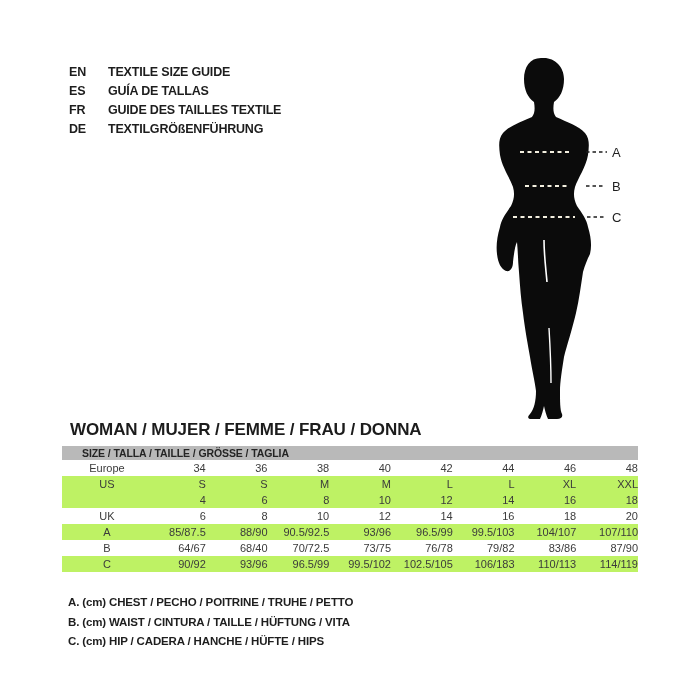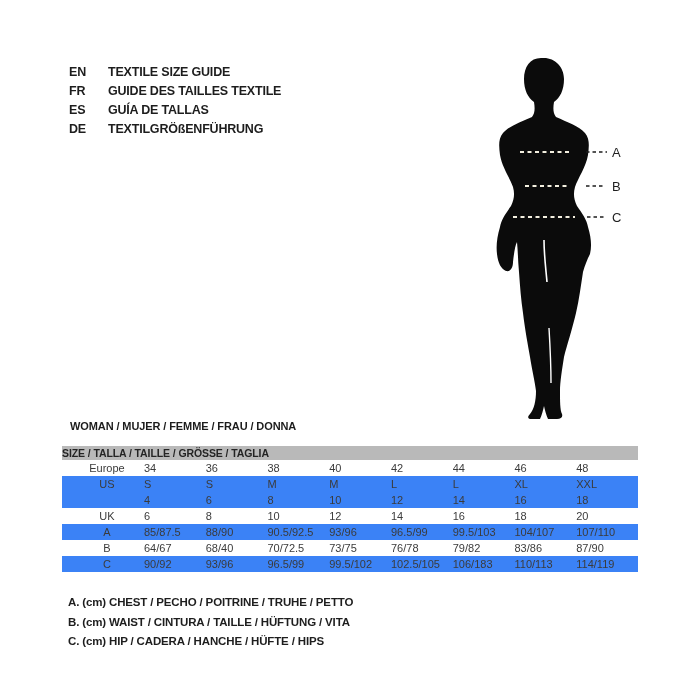--- a/index.html
+++ b/index.html
@@ -12,51 +12,51 @@
   .lang-block { position:absolute; left:69px; top:63px; }
   .lang-row { display:flex; height:19px; line-height:19px;
     font-size:12.5px; font-weight:700; letter-spacing:-0.2px; color:#1d1d1d; }
   .lang-code { width:39px; }
   
   .figure-wrap { position:absolute; left:440px; top:50px; width:260px; height:380px; }
   .figure-wrap svg { display:block; width:260px; height:380px; }
   .marker-label { font-family:"Liberation Sans", sans-serif; font-size:13px; fill:#1f1f1f; }
   
   .section-label { position:absolute; left:70px; top:420px;
-    font-size:11px; font-weight:700; letter-spacing:-0.1px; color:#1c1c1c; }
+    font-size:17px; font-weight:700; letter-spacing:-0.1px; color:#1c1c1c; }
   
   .size-table { position:absolute; left:62px; top:446px; width:576px; }
   .t-header { height:14px; line-height:14px; background:#b9b9b9; color:#242424;
-    font-size:10.5px; font-weight:700; padding-left:0; letter-spacing:-0.1px; }
+    font-size:10.5px; font-weight:700; padding-left:20px; letter-spacing:-0.1px; }
   .t-row { display:flex; height:16px; line-height:16px; font-size:11px; color:#3b3b3b; }
-  .t-row.stripe { background:#3b82f6; }
+  .t-row.stripe { background:#bef264; }
   .t-lbl { width:82px; padding-left:8px; text-align:center; }
-  .t-val { flex:1; text-align:left; }
+  .t-val { flex:1; text-align:right; }
   
   .legend { position:absolute; left:68px; top:593px; }
   .legend-row { height:19.5px; line-height:19.5px; font-size:11.5px;
     font-weight:700; letter-spacing:-0.15px; color:#1e1e1e; }
 </style>
 </head>
 <body>
 
 <div class="canvas">
 
   <div class="lang-block">
     <div class="lang-row">
       <span class="lang-code">EN</span>
       <span class="lang-label">TEXTILE SIZE GUIDE</span>
     </div>
     <div class="lang-row">
+      <span class="lang-code">ES</span>
+      <span class="lang-label">GUÍA DE TALLAS</span>
+    </div>
+    <div class="lang-row">
       <span class="lang-code">FR</span>
       <span class="lang-label">GUIDE DES TAILLES TEXTILE</span>
-    </div>
-    <div class="lang-row">
-      <span class="lang-code">ES</span>
-      <span class="lang-label">GUÍA DE TALLAS</span>
     </div>
     <div class="lang-row">
       <span class="lang-code">DE</span>
       <span class="lang-label">TEXTILGRÖßENFÜHRUNG</span>
     </div>
   </div>
 
   <div class="figure-wrap">
     <svg viewBox="0 0 260 380">
       <path d="M101,8 C90,8 84,17 84,29 C84,40 88,48 94,52 C95,58 95,63 92,67

